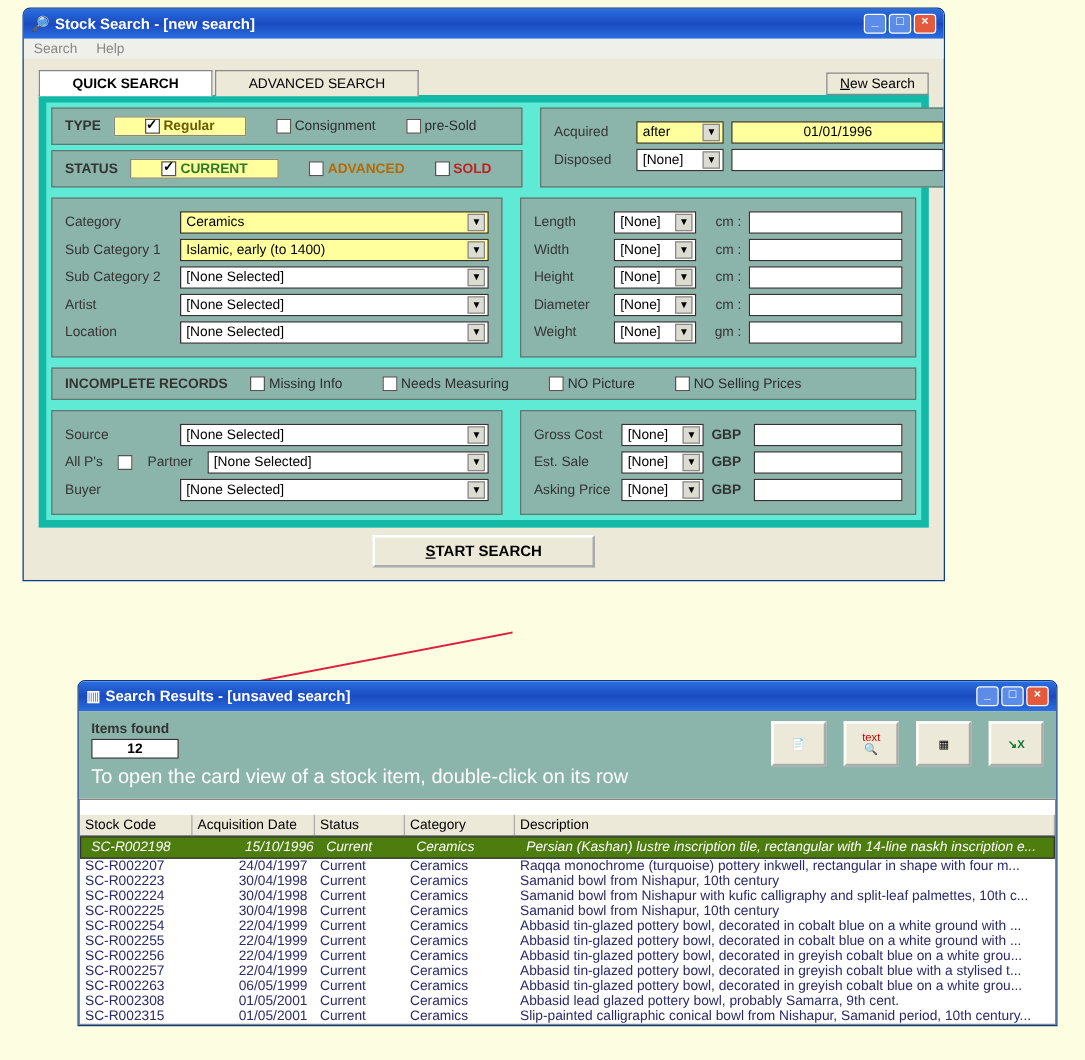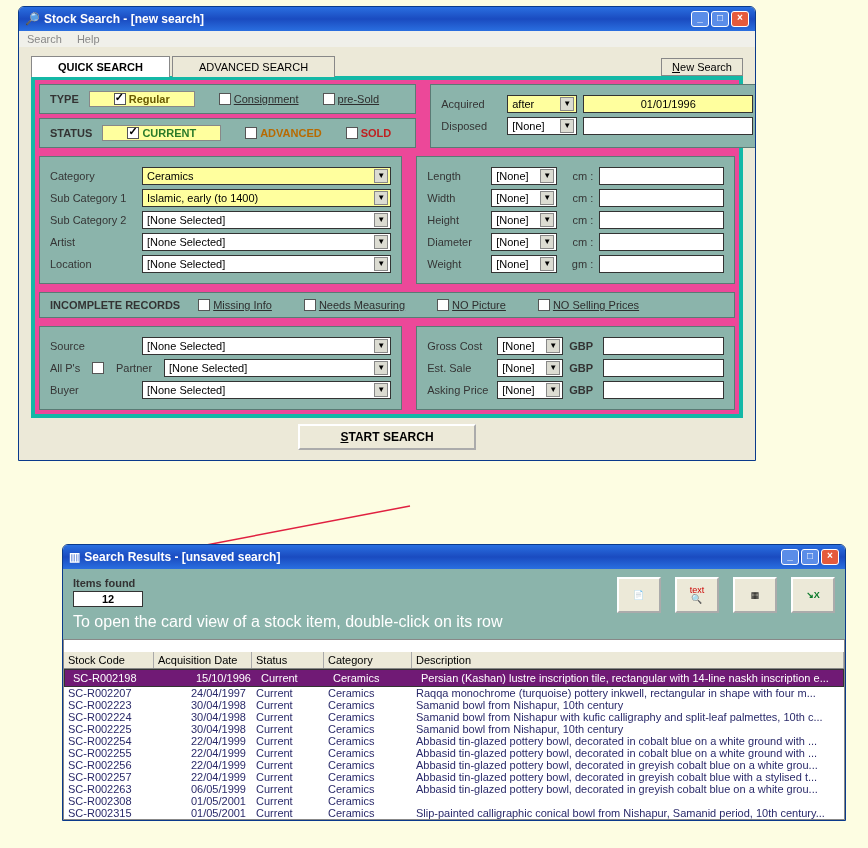--- a/index.html
+++ b/index.html
@@ -10,21 +10,21 @@
   .winbtns { display: flex; gap: 2px; }
   .winbtn { width: 18px; height: 16px; background: #5b8de8; border: 1px solid #fff; border-radius: 3px; color: #fff; font-size: 10px; line-height: 12px; text-align: center; cursor: pointer; }
   .winbtn.close { background: #e55a3c; }
   .menubar { background: #f0f0ea; padding: 2px 8px; color: #888; font-size: 11px; }
   .menubar span { margin-right: 12px; }
   .content { padding: 8px 12px; }
   .tabrow { display: flex; align-items: flex-end; position: relative; }
   .tab { border: 1px solid #888; border-bottom: none; padding: 4px 26px; background: #ece9d8; font-size: 11px; margin-right: 2px; position: relative; top: 1px; }
   .tab.active { font-weight: bold; background: #fff; z-index: 2; }
   .newsearch { margin-left: auto; border: 1px solid #888; background: #ece9d8; padding: 2px 10px; font-size: 11px; }
-  .panelbox { border: 4px solid #14b8a6; background: #ec4899; padding: 0; margin-top: 0; }
+  .panelbox { border: 6px solid #14b8a6; background: #5eead4; padding: 0; margin-top: 0; }
   .section { background: #8bb4ab; border: 1px solid #5a7a74; margin: 4px; padding: 6px 10px; }
   .row-flex { display: flex; gap: 6px; }
   .row-flex > .section { flex: 1; }
   .lbl { color: #353535; display: inline-block; }
   .lbl-bold { font-weight: bold; color: #333; }
   .chkwrap { display: inline-flex; align-items: center; gap: 3px; margin-right: 14px; }
   .chkwrap.hl { background: #ffff9e; border: 1px solid #888; padding: 1px 24px; }
   .chkbox { width: 12px; height: 12px; border: 1px solid #555; background: #fff; display: inline-block; position: relative; }
   .chkbox.checked::after { content: "✓"; position: absolute; top: -3px; left: 0; font-size: 11px; font-weight: bold; color: #000; }
   .sel { border: 1px solid #333; background: #fff; height: 18px; font-size: 11px; display: inline-flex; align-items: center; justify-content: space-between; padding: 0 2px 0 4px; }
@@ -42,28 +42,28 @@
   .found { font-size: 11px; }
   .foundbox { background: #fff; border: 1px solid #333; width: 70px; text-align: center; font-weight: bold; padding: 1px 0; margin-top: 2px; }
   .iconbtns { display: flex; gap: 14px; }
   .iconbtn { width: 44px; height: 36px; background: #ece9d8; border: 2px outset #fff; display: flex; align-items: center; justify-content: center; font-size: 9px; cursor: pointer; }
   .hint { color: #fff; font-size: 16px; margin-top: 6px; }
   .grid { background: #fff; border: 1px solid #888; }
   .gridhead { display: flex; background: #ece9d8; border-bottom: 1px solid #888; margin-top: 12px; }
   .gridhead > div { border-right: 1px solid #aaa; padding: 2px 4px; font-size: 11px; }
   .gridrow { display: flex; font-size: 11px; color: #2a2a6a; }
   .gridrow > div { padding: 0 4px; white-space: nowrap; overflow: hidden; text-overflow: ellipsis; }
-  .gridrow.sel { background: #701a75; color: #fff; }
+  .gridrow.sel { background: #4d7c0f; color: #fff; font-style: italic; }
   .c1 { width: 90px; } .c2 { width: 98px; text-align: right; padding-right: 6px !important; }
   .c2h { width: 98px;} .c3 { width: 72px; } .c4 { width: 88px; } .c5 { flex: 1; }
   .arrow-line { position: absolute; pointer-events: none; }
   .green-cur { color: #2a7a2a; font-weight: bold; }
   .orange { color: #b86a00; font-weight: bold; }
   .red { color: #c02020; font-weight: bold; }
-  .dark { color: #2e2e2e; text-decoration: underline; }
+  .dark { color: #2e2e2e; }
 </style>
 </head>
 <body>
 
 <div class="window" style="left:18px; top:6px; width:738px;">
   <div class="titlebar">
     <div class="title">
       <span>🔎</span>
       <span>Stock Search - [new search]</span>
     </div>
@@ -429,20 +429,21 @@
           <div class="c2">06/05/1999</div>
           <div class="c3">Current</div>
           <div class="c4">Ceramics</div>
           <div class="c5">Abbasid tin-glazed pottery bowl, decorated in greyish cobalt blue on a white grou...</div>
         </div>
         <div class="gridrow">
           <div class="c1">SC-R002308</div>
           <div class="c2">01/05/2001</div>
           <div class="c3">Current</div>
           <div class="c4">Ceramics</div>
+          <div class="c5">Abbasid lead glazed pottery bowl, probably Samarra, 9th cent.</div>
         </div>
         <div class="gridrow">
           <div class="c1">SC-R002315</div>
           <div class="c2">01/05/2001</div>
           <div class="c3">Current</div>
           <div class="c4">Ceramics</div>
           <div class="c5">Slip-painted calligraphic conical bowl from Nishapur, Samanid period, 10th century...</div>
         </div>
       </div>
   </div>

